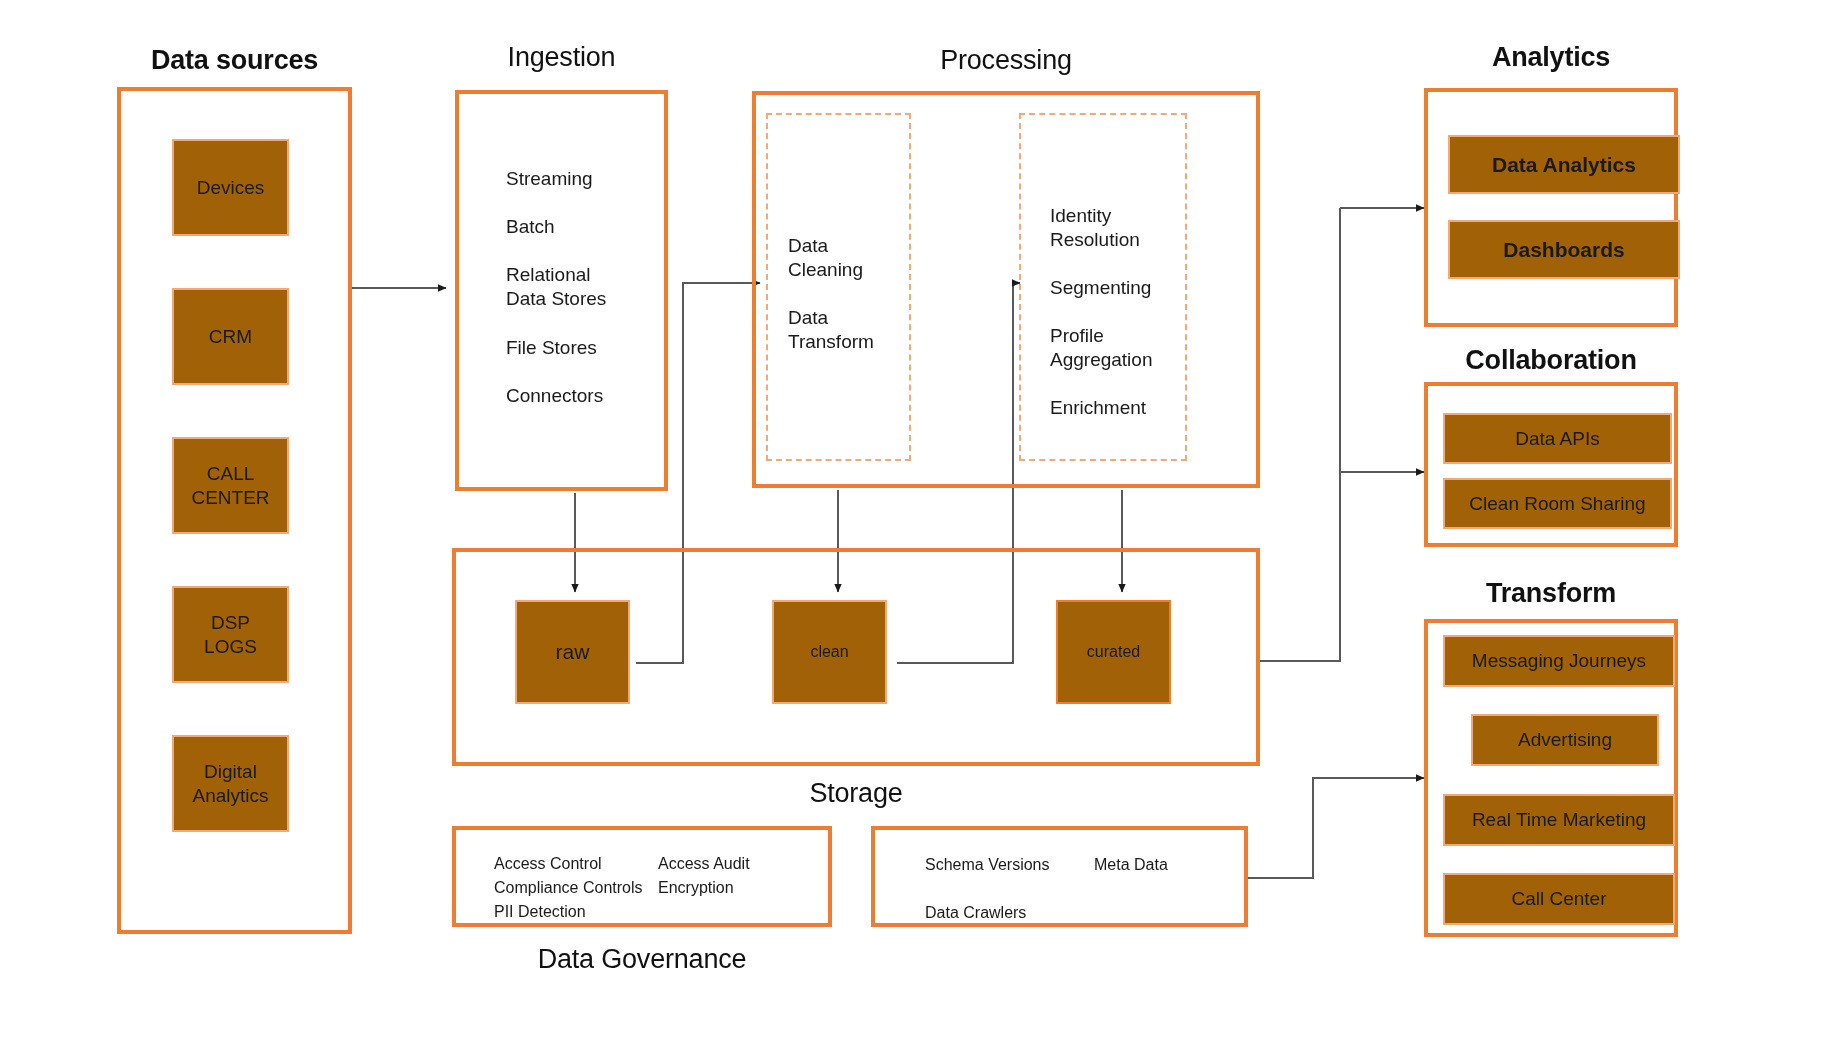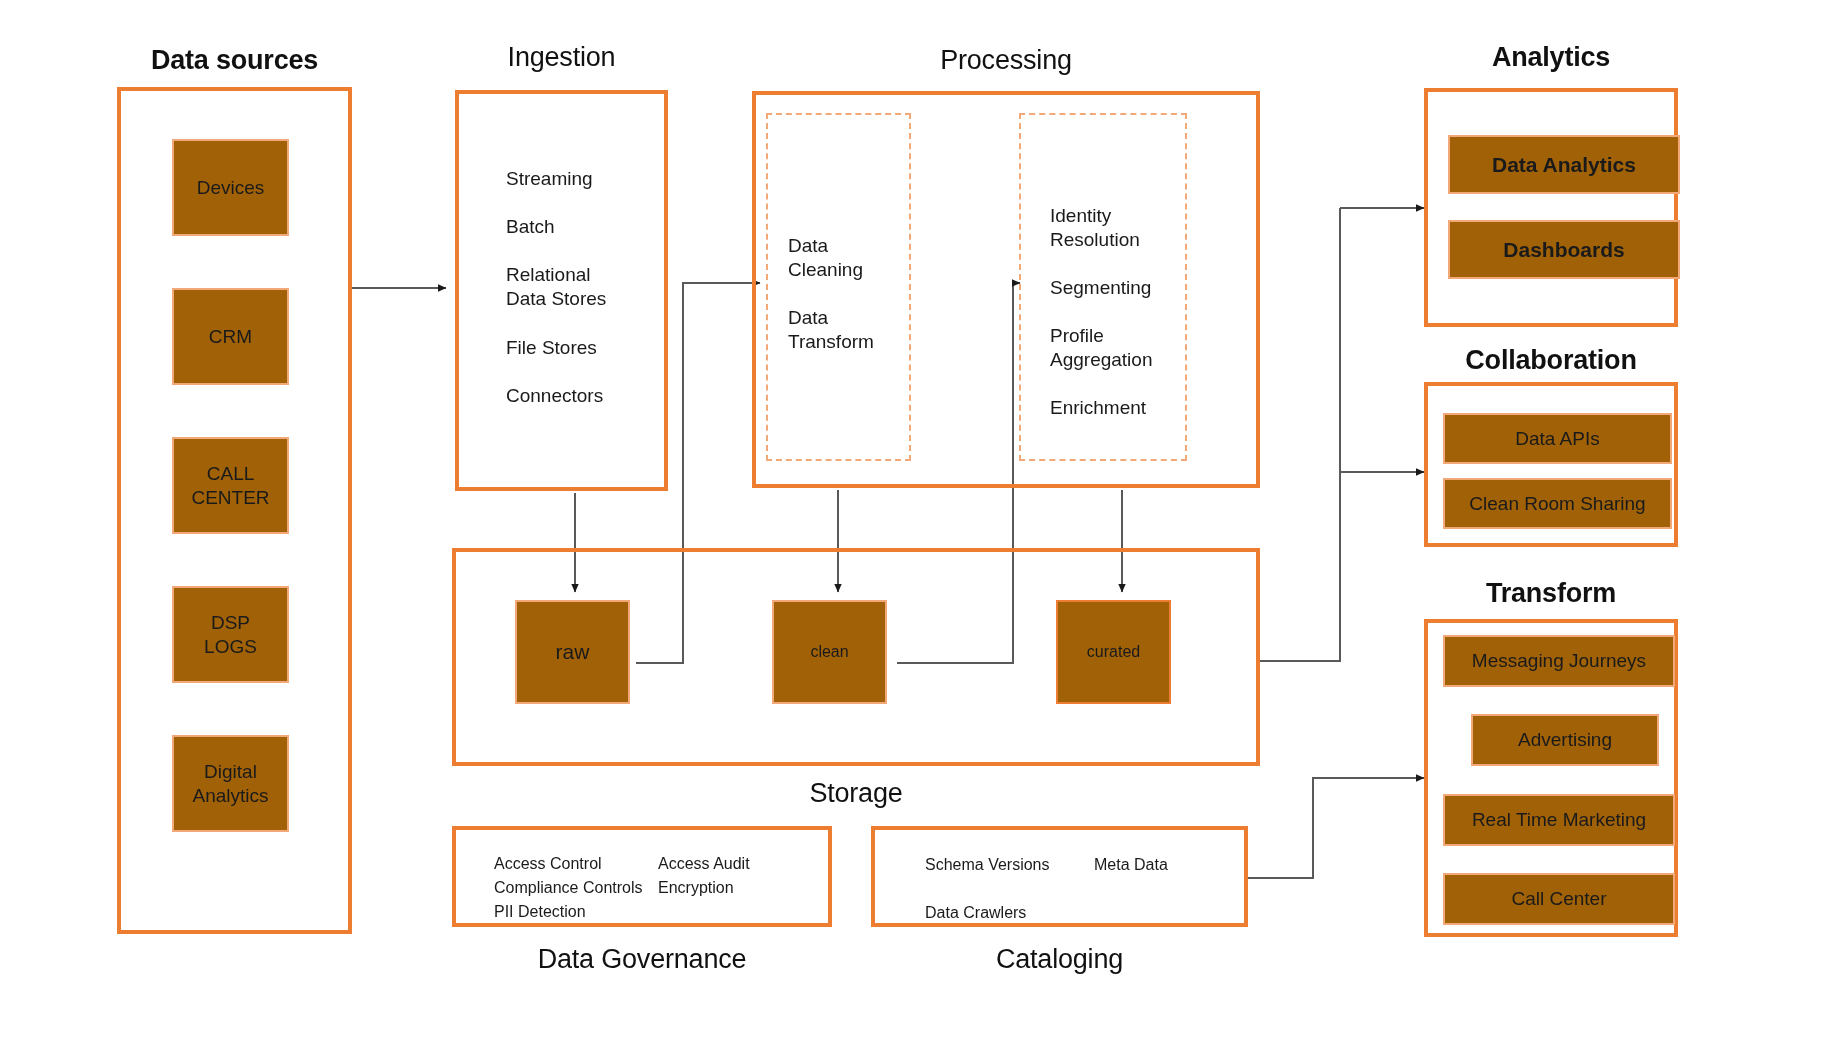--- a/index.html
+++ b/index.html
@@ -220,15 +220,14 @@
 PII Detection</div>
   <div class="small-text" style="left:658px; top:852px;">Access Audit
 Encryption</div>
   <div class="group-title plain" style="left:452px; top:944px; width:380px;">Data Governance</div>
 
   <div class="outer-box" style="left:871px; top:826px; width:377px; height:101px;"></div>
   <div class="small-text" style="left:925px; top:853px;">Schema Versions
 
 Data Crawlers</div>
   <div class="small-text" style="left:1094px; top:853px;">Meta Data</div>
-  <div class="group-title plain" style="left:871px; top:944px; width:377px;">Cataloging</div>
 
 </div>
 
 </body></html>

